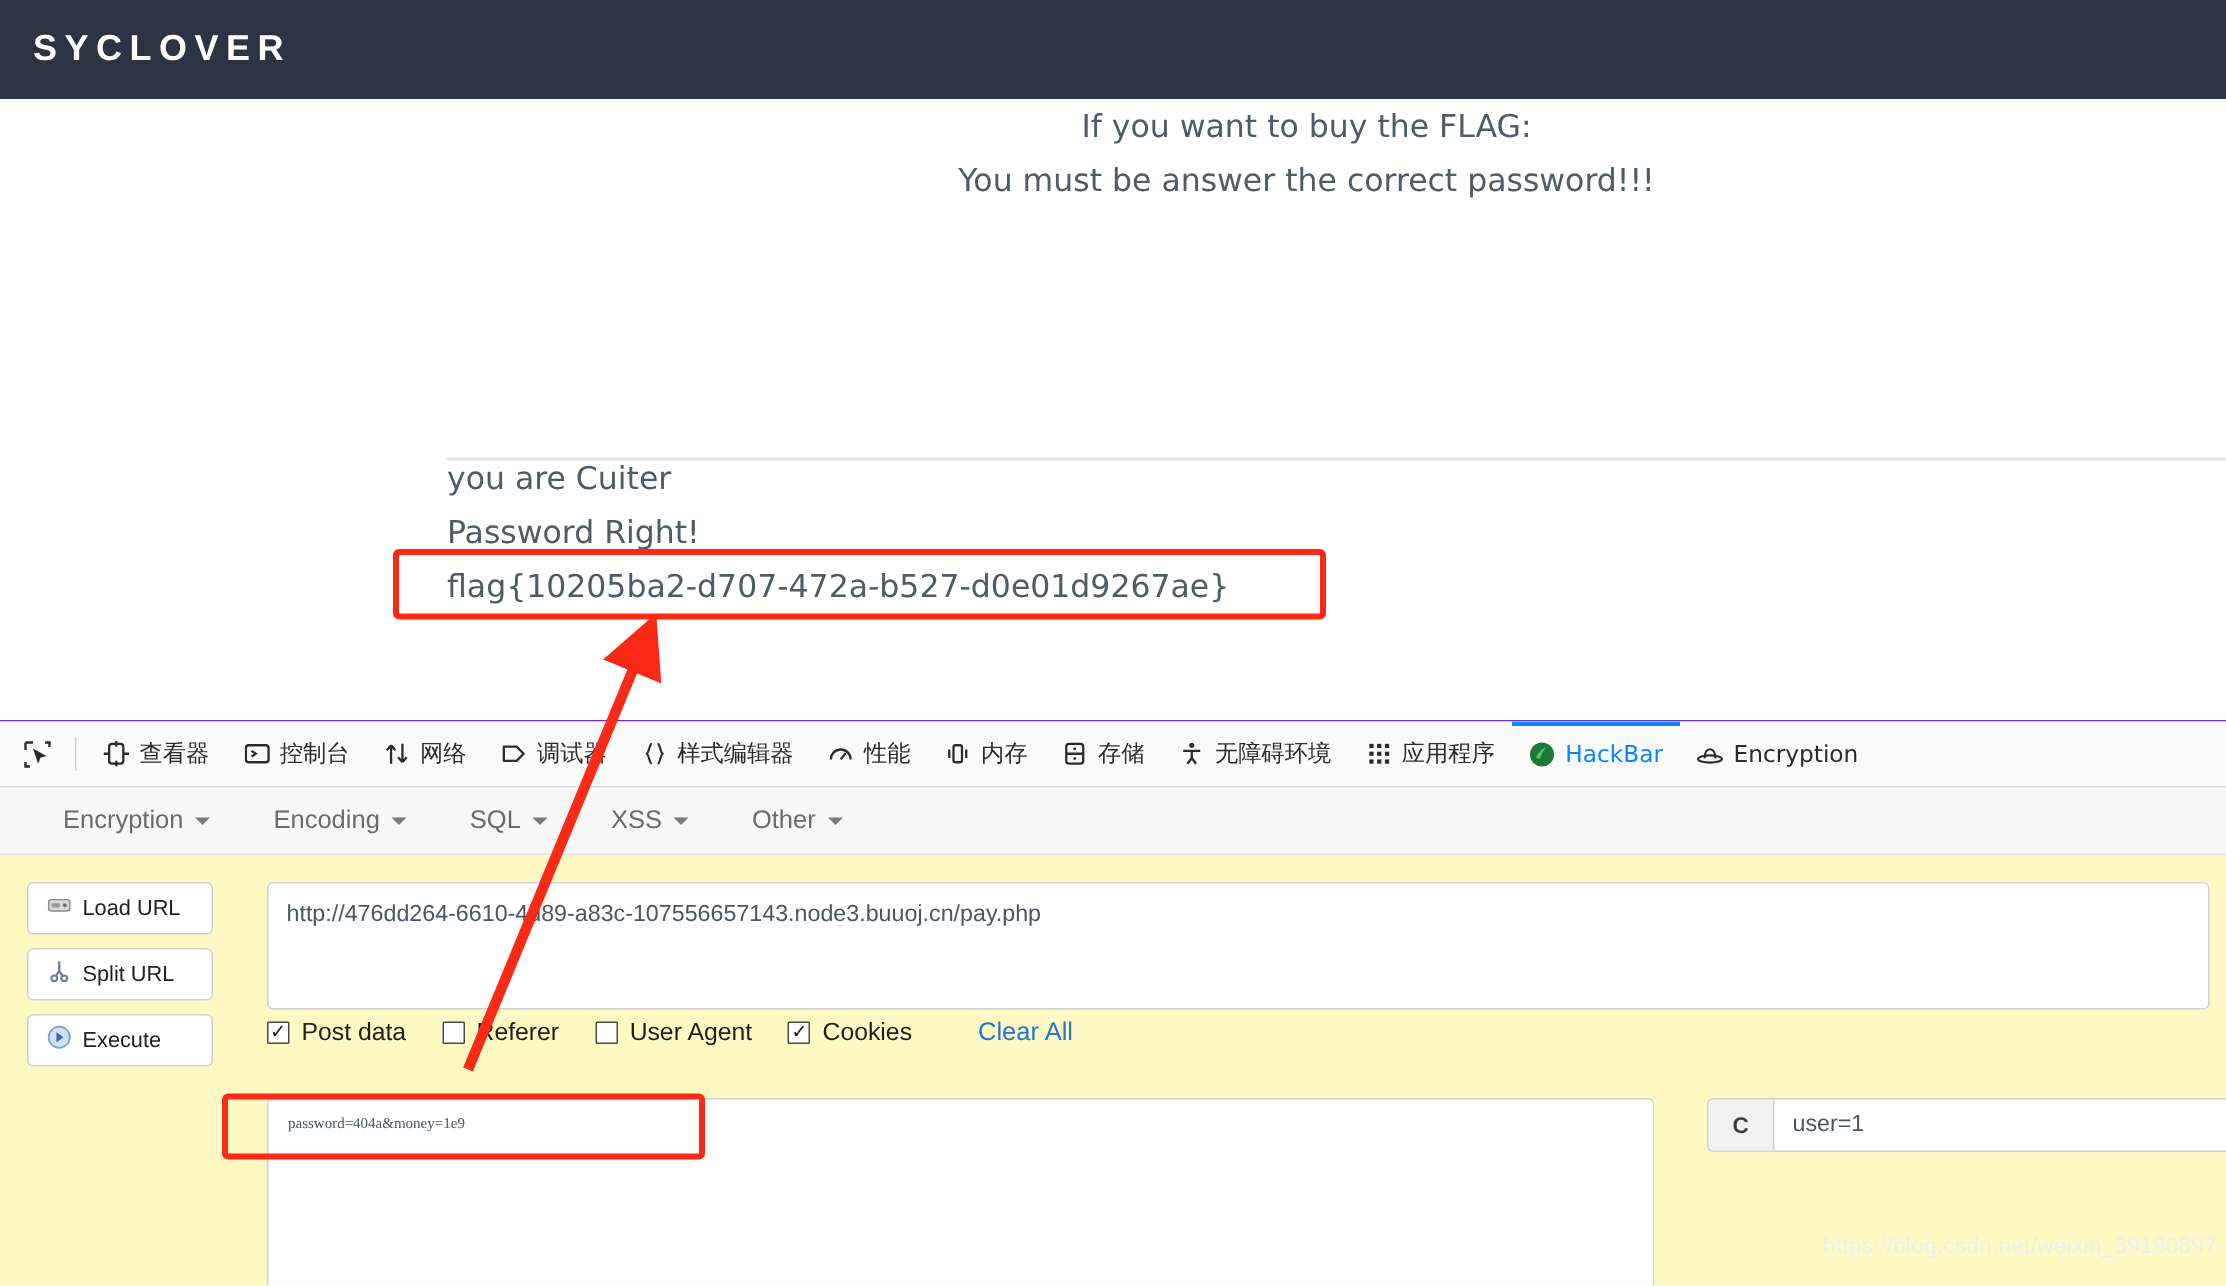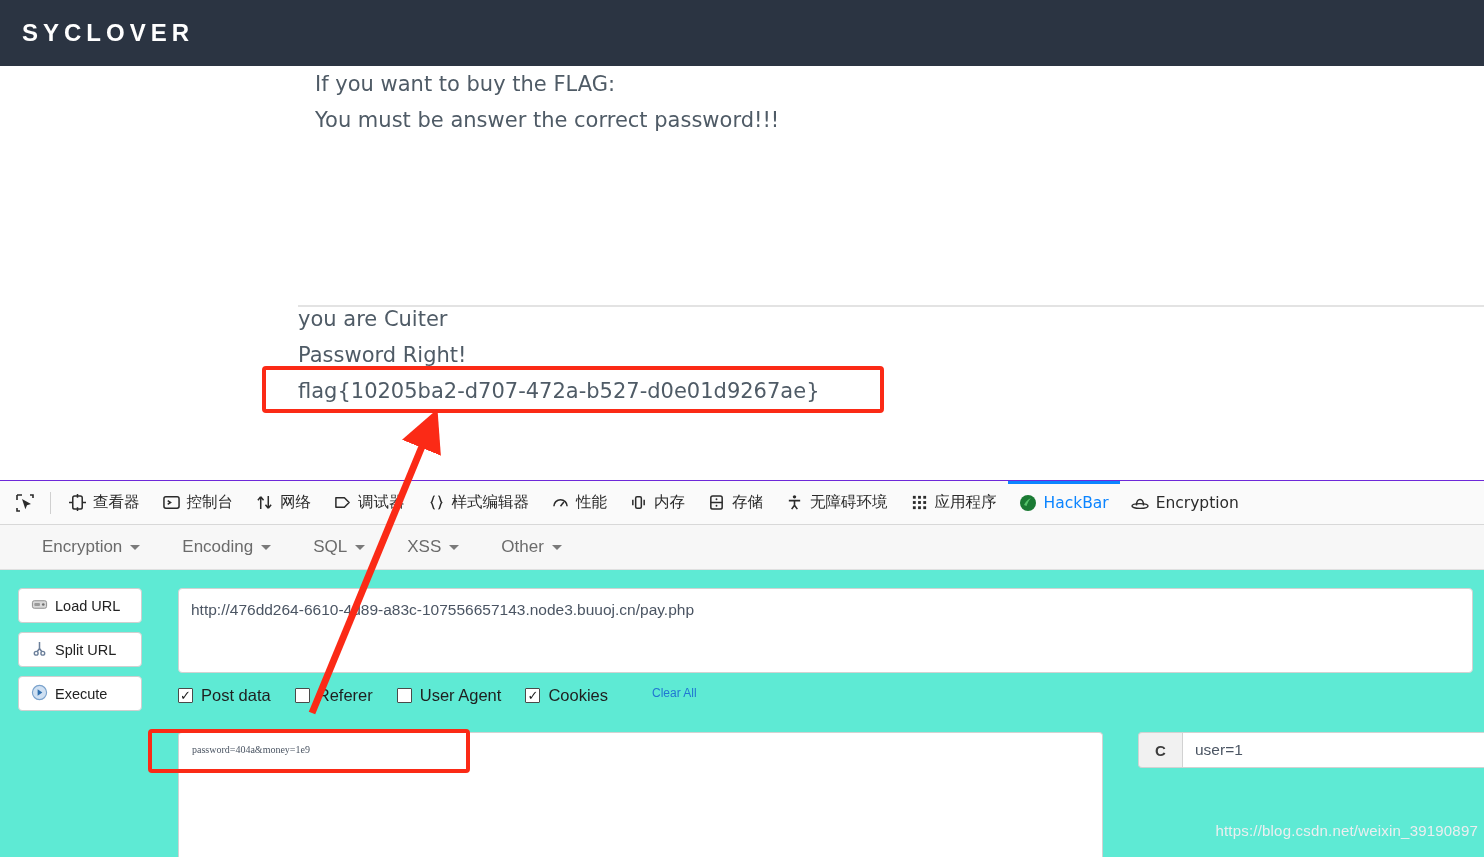--- a/index.html
+++ b/index.html
@@ -23,21 +23,21 @@
     color:#ffffff; font-size:24px; font-weight:bold;
     letter-spacing: 5px; margin-left: 22px;
     font-family: "Liberation Sans", sans-serif;
   }
 
   
   .page-content {
     position:absolute; left:0; top:66px; width:1484px; height:414px;
     background:#fff;
   }
-  .content-inner { position:absolute; left:315px; top:0px; width:1150px; }
+  .content-inner { position:absolute; left:296px; top:0px; width:1150px;text-align:center; }
   .ptext {
     color:#4f5b66; font-size:21px; line-height:36px;
     font-family: "DejaVu Sans", sans-serif;
     white-space: pre;
   }
   .intro { margin-top: 0px; }
   .divider {
     position:absolute; left:298px; top:231px; width:1186px; height:2px;
     background:#e3e3e3; border:0;
   }
@@ -94,55 +94,55 @@
     color:#6b6b6b; font-size:17px; padding:4px 12px 4px 2px; margin-right:28px;
     cursor:pointer; display:flex; align-items:center; gap:8px;
     font-family:"Liberation Sans", sans-serif;
   }
   .caret {
     width:0;height:0;border-left:5px solid transparent;border-right:5px solid transparent;
     border-top:5px solid #7a7a7a; display:inline-block;
   }
 
   
-  .hb-body { position:relative; height:288px; background:#5eead4; padding-top:18px; }
+  .hb-body { position:relative; height:288px; background:#fef9c3; padding-top:18px; }
   .hb-btncol { position:absolute; left:18px; top:18px; width:124px; }
   .hb-btn {
     width:124px; height:35px; margin-bottom:9px;
     border:1px solid #cfcfcf; border-radius:4px; background:#fff;
     display:flex; align-items:center; gap:7px; padding-left:12px;
     font-size:14.5px; color:#222; cursor:pointer;
     font-family:"Liberation Sans", sans-serif;
   }
 
   .hb-url {
     position:absolute; left:178px; top:18px; width:1295px; height:85px;
     border:1px solid #d2d2d2; border-radius:4px; background:#fff;
     padding:10px 12px; font-size:15.5px; color:#4b5563;
     resize:none; outline:none; line-height:22px;
     font-family:"Liberation Sans", sans-serif;
   }
 
   .hb-checks {
-    position:absolute; left:178px; top:116px; height:28px;
-    display:flex; align-items:flex-start;
+    position:absolute; left:178px; top:104px; height:28px;
+    display:flex; align-items:center;
   }
   .chk-item { display:flex; align-items:center; margin-right:24px; cursor:pointer; }
   .chk-box {
     width:15px; height:15px; border:1px solid #4a4a4a; background:#fff;
     display:inline-flex; align-items:center; justify-content:center;
     margin-right:8px; border-radius:1px;
   }
   .chk-box.on::after {
     content:"✓"; font-size:13px; color:#1a1a1a; line-height:1;
     font-family:"DejaVu Sans", sans-serif;
   }
   .chk-label { font-size:16.5px; color:#1f1f1f; font-family:"Liberation Sans", sans-serif; }
   .clear-all {
-    font-size:12px; color:#2176d2; margin-left:20px; cursor:pointer;
+    font-size:17px; color:#2176d2; margin-left:20px; cursor:pointer;
     font-family:"Liberation Sans", sans-serif;
   }
 
   .hb-post {
     position:absolute; left:178px; top:162px; width:925px; height:126px;
     border:1px solid #d2d2d2; border-top-left-radius:4px; border-top-right-radius:4px;
     border-bottom:0; background:#fff;
     padding:11px 13px; font-size:10px; color:#4b5563; resize:none; outline:none;
     font-family:Liberation Serif, serif;
   }

